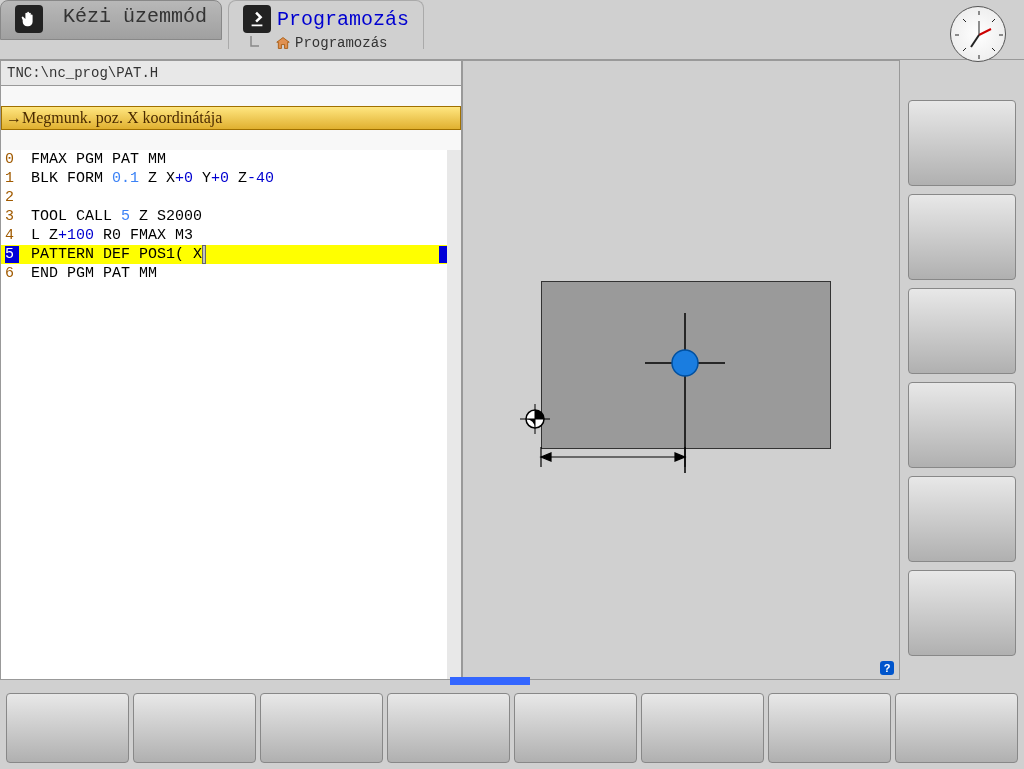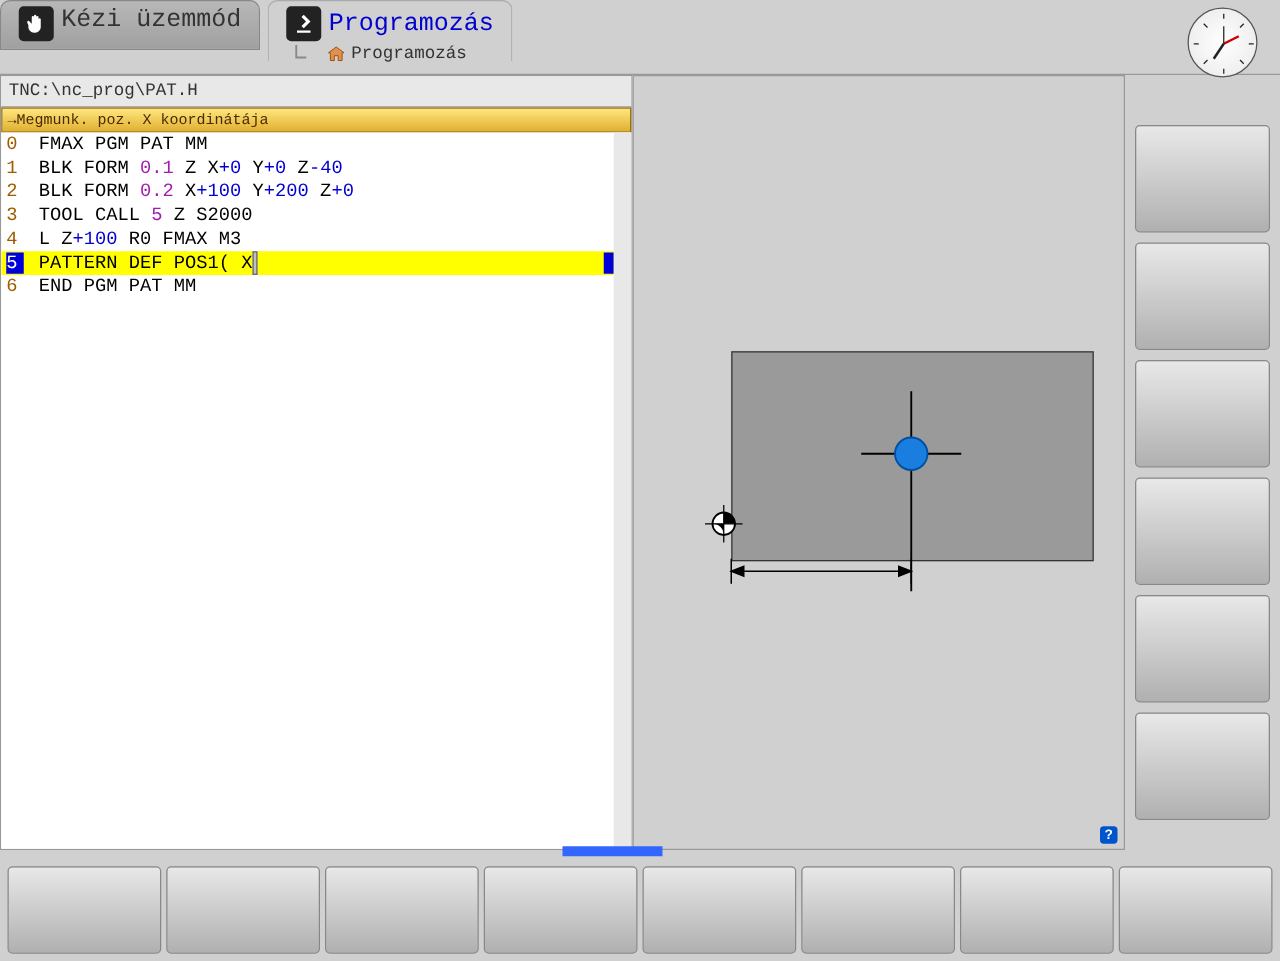--- a/index.html
+++ b/index.html
@@ -13,21 +13,21 @@
     .top-bar {
       display: flex;
       height: 60px;
       background: #d0d0d0;
       position: relative;
       border-bottom: 1px solid #999;
     }
     .mode-tab {
       display: flex;
       align-items: flex-start;
-      gap: 6px;
+      gap: 20px;
       padding: 4px 14px;
       border-radius: 8px 8px 0 0;
       margin-right: 6px;
       height: 40px;
     }
     .mode-tab.inactive {
       background: linear-gradient(#b8b8b8, #a0a0a0);
       border: 1px solid #888;
     }
     .mode-tab.active {
@@ -66,37 +66,38 @@
       width: 56px; height: 56px;
       border-radius: 50%;
       background: radial-gradient(#fff, #e8e8e8);
       border: 1px solid #555;
     }
     .main-area {
       display: flex;
       height: 620px;
     }
     .left-pane {
-      width: 506px;
+      width: 462px;
       background: #f8f8f8;
       border: 1px solid #999;
       display: flex;
       flex-direction: column;
+      gap: 20px;
     }
     .path-bar {
       font-family: "Courier New", monospace;
       font-size: 14px;
       padding: 4px 6px;
       background: #e8e8e8;
       border-bottom: 1px solid #999;
       color: #333;
     }
     .prompt-bar {
-      font-family: Liberation Mono, monospace;
-      font-size: 12px;
+      font-family: Liberation Serif, serif;
+      font-size: 16px;
       padding: 2px 4px;
       background: linear-gradient(#ffe680, #e0b030);
       color: #4a2a00;
       border: 1px solid #a07000;
     }
     .code-body {
       flex: 1;
       position: relative;
       background: #fff;
       border-right: 14px solid #e8e8e8;
@@ -114,21 +115,21 @@
     }
     .code-body .line {
       font-family: "Courier New", monospace;
       font-size: 15px;
       padding: 1px 4px;
       white-space: nowrap;
       display: flex;
       gap: 12px;
     }
     .ln { color: #a05a00; width: 14px; }
-    .numv { color: #a21caf; }
+    .numv { color: #3b82f6; }
     .plus { color: #0000d0; }
     .line.selected {
       background: #ffff00;
     }
     .line.selected .ln { background: #0000d8; color: #fff; }
     .line.selected .tail { background: #0000d8; color:#fff; padding:0 4px; }
     .cursor-field {
       background: #c0c0c0;
       border: 1px solid #666;
       padding: 0 1px;
@@ -258,21 +259,20 @@
     <div class="line">
           <span class="ln">0</span>
           <span>FMAX PGM PAT MM</span>
         </div>
         <div class="line">
           <span class="ln">1</span>
           <span>BLK FORM <span class="numv">0.1</span> Z X<span class="plus">+0</span> Y<span class="plus">+0</span> Z<span class="plus">-40</span></span>
         </div>
         <div class="line">
           <span class="ln">2</span>
-          <span>BLK FORM <span class="numv">0.2</span>  X<span class="plus">+100</span>  Y<span class="plus">+200</span>  Z<span class="plus">+0</span></span>
         </div>
         <div class="line">
           <span class="ln">3</span>
           <span>TOOL CALL <span class="numv">5</span> Z S2000</span>
         </div>
         <div class="line">
           <span class="ln">4</span>
           <span>L  Z<span class="plus">+100</span> R0 FMAX M3</span>
         </div>
         <div class="line selected" style="padding-right: 0px;">

